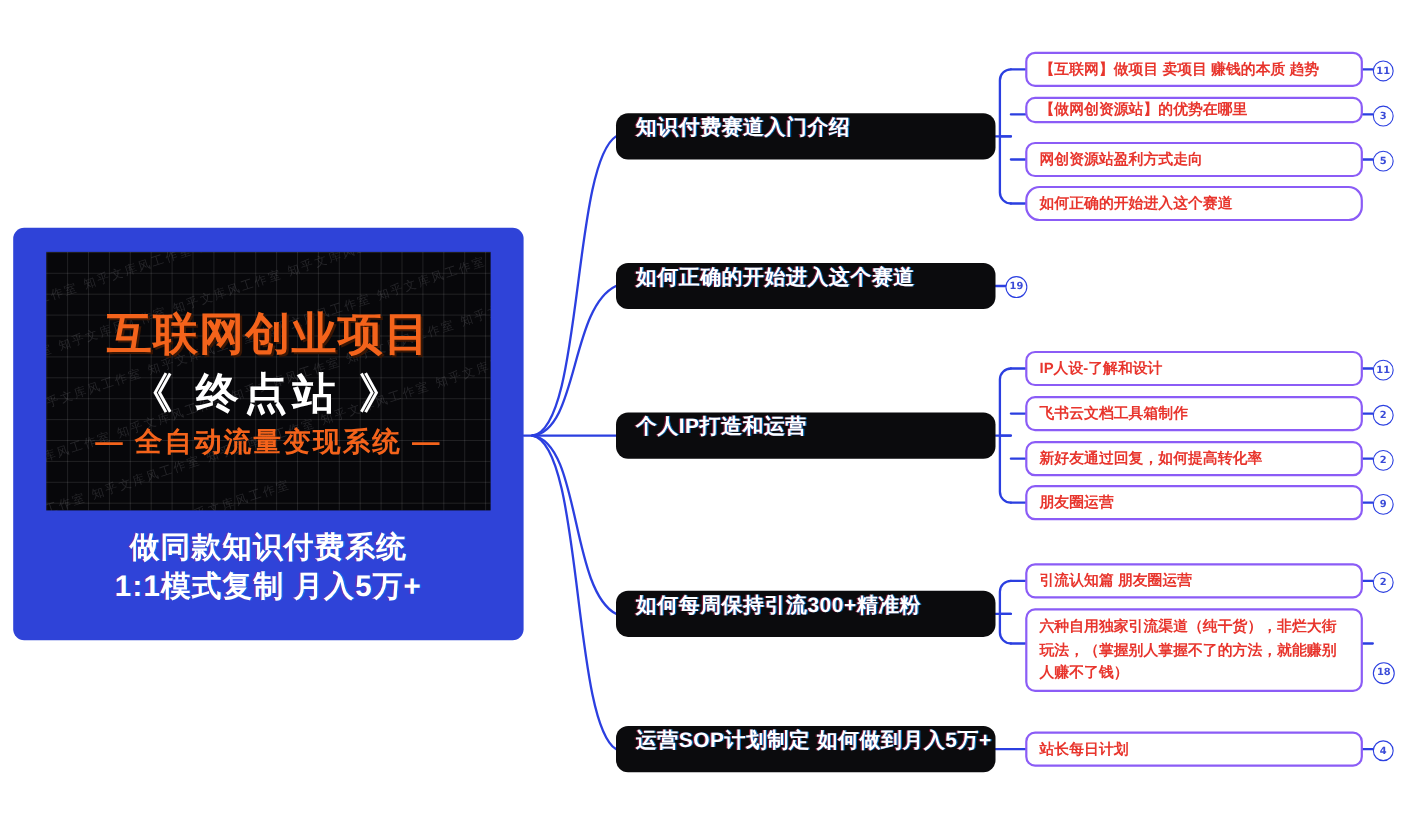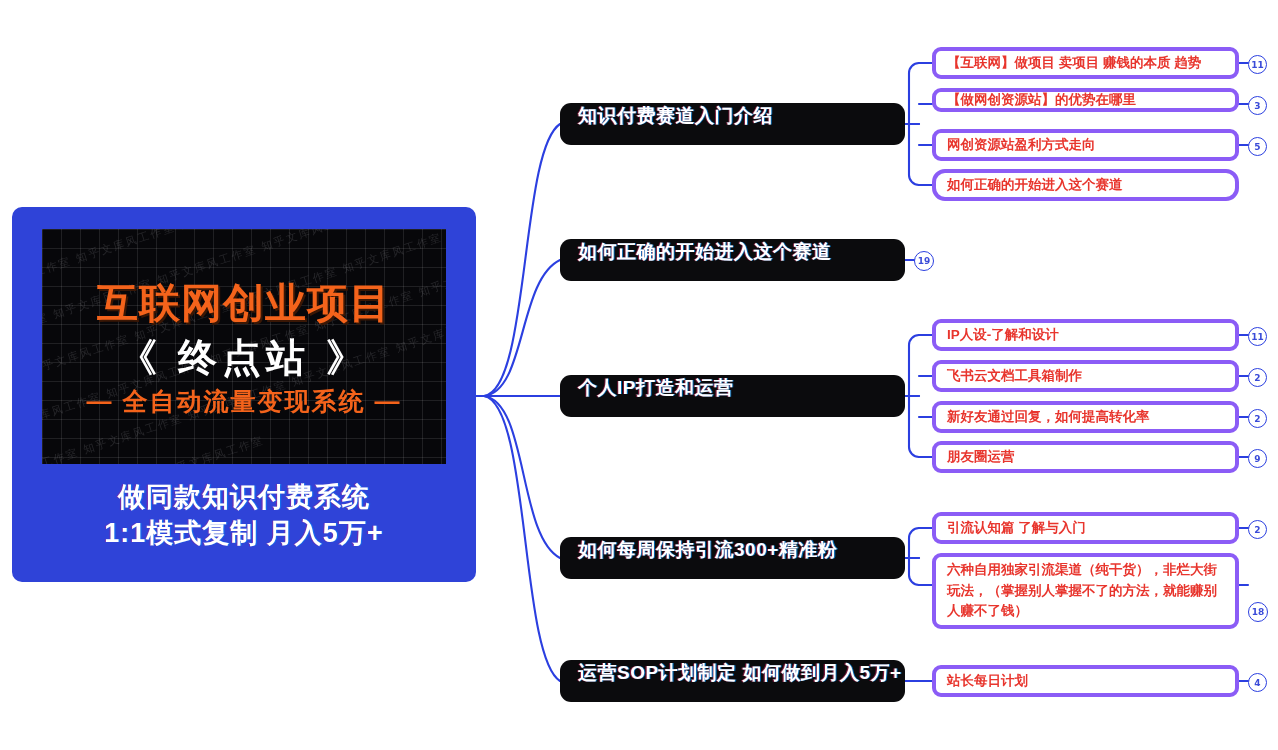--- a/index.html
+++ b/index.html
@@ -73,21 +73,21 @@
     display:flex;align-items:flex-start;
     padding:0 18px;box-sizing:border-box;
     white-space:nowrap;
     text-shadow:1.1px 0 0 rgba(0,150,255,.65), -1.1px 0 0 rgba(255,40,110,.45);
   }
 
   
   .leaf{
     position:absolute;z-index:3;
     background:#ffffff;
-    border:4px solid #8b5cf6;
+    border:2px solid #8b5cf6;
     border-radius:9px;
     color:#e8352d;
     font-size:13.5px;font-weight:bold;
     display:flex;align-items:center;
     padding:4px 11px;box-sizing:border-box;
     line-height:1.55;
   }
   .leaf.tall{align-items:center;}
 
   
@@ -232,21 +232,21 @@
     <span>新好友通过回复，如何提高转化率</span>
   </div>
   <div class="badge" style="left:1248px;top:409px;">2</div>
 
   <div class="leaf" style="left:932px;top:441px;width:307px;height:32px;">
     <span>朋友圈运营</span>
   </div>
   <div class="badge" style="left:1248px;top:449px;">9</div>
 
   <div class="leaf" style="left:932px;top:512px;width:307px;height:32px;">
-    <span>引流认知篇 了解与入门</span>
+    <span>引流认知篇 朋友圈运营</span>
   </div>
   <div class="badge" style="left:1248px;top:520px;">2</div>
 
   <div class="leaf tall" style="left:932px;top:553px;width:307px;height:76px;">
     <span>六种自用独家引流渠道（纯干货），非烂大街玩法，（掌握别人掌握不了的方法，就能赚别人赚不了钱）</span>
   </div>
   <div class="badge wide" style="left:1248px;top:582px;margin-top:20px;">18</div>
 
   <div class="leaf" style="left:932px;top:665px;width:307px;height:32px;">
     <span>站长每日计划</span>

